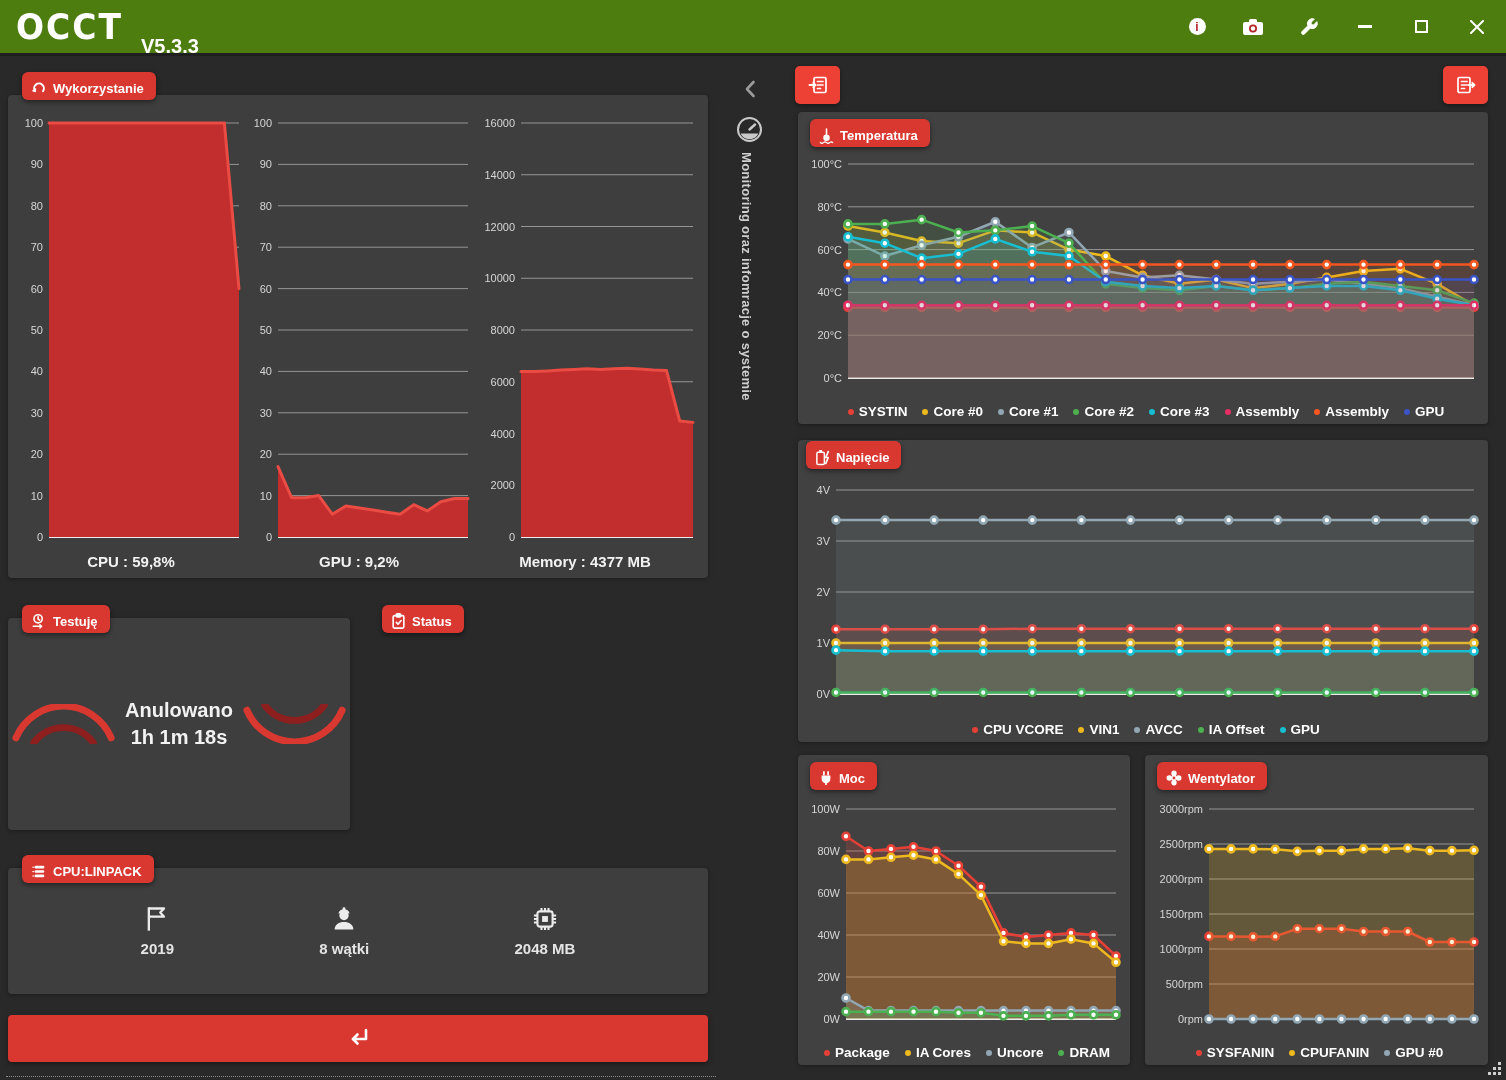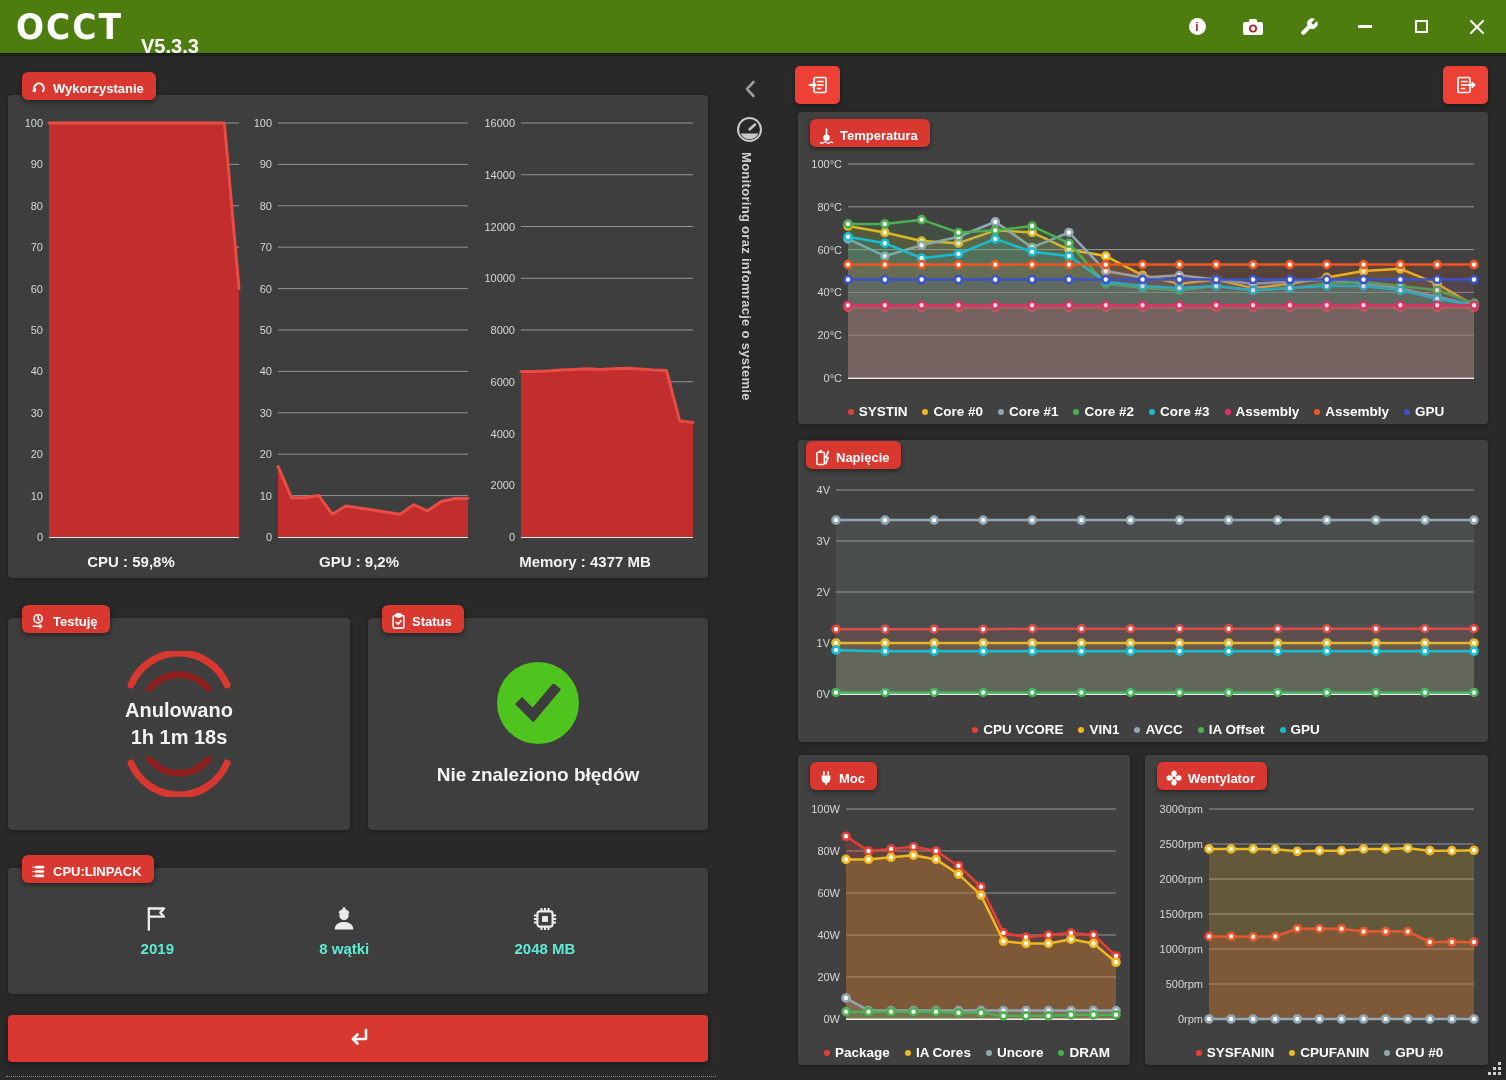--- a/index.html
+++ b/index.html
@@ -24,28 +24,28 @@
            background:#d93831; color:#fff; font-size:13px; font-weight:700; padding:4px 12px 0 9px;
            border-radius:6px; box-shadow:0 2px 5px rgba(0,0,0,.45); }
   .badge svg { flex:0 0 auto; }
 
   
   .usage-charts { position:absolute; left:0; top:18px; width:700px; display:flex; justify-content:space-between; padding:0 9px; }
   .usage-captions { position:absolute; left:0; bottom:8px; width:700px; display:flex; padding:0 9px; }
   .usage-captions > div { text-align:center; color:#f2f2f2; font-size:15px; font-weight:700; }
 
   
-  .center-col { position:absolute; inset:0; display:flex; flex-direction:column; align-items:center; justify-content:center; gap:6px; }
+  .center-col { position:absolute; inset:0; display:flex; flex-direction:row; align-items:center; justify-content:center; gap:6px; }
   .test-line { color:#f2f2f2; font-size:20px; font-weight:700; text-align:center; line-height:1.35; }
   .status-circle { width:82px; height:82px; border-radius:50%; background:#50c41e; display:flex; align-items:center; justify-content:center; }
   .status-msg { color:#f2f2f2; font-size:19px; font-weight:700; margin-top:14px; }
 
   
   .linpack-row { position:absolute; inset:0; display:flex; align-items:center; justify-content:space-around; padding:0 60px; }
-  .linpack-item { display:flex; flex-direction:column; align-items:center; gap:7px; color:#5eead4; font-size:15px; font-weight:700; }
+  .linpack-item { display:flex; flex-direction:column; align-items:center; gap:7px; color:#e5e5e5; font-size:15px; font-weight:700; }
 
   .run-button { position:absolute; left:8px; top:1015px; width:700px; height:47px; background:#d93831;
                 border-radius:4px; display:flex; align-items:center; justify-content:center; cursor:pointer;
                 box-shadow:0 2px 5px rgba(0,0,0,.4); }
 
   .left-splitter { position:absolute; left:6px; top:1076px; width:710px; border-top:1px dotted #8a8a8a; }
 
   
   .rp-title { position:absolute; left:798px; top:74px; width:690px; text-align:center; color:#fff; font-size:20px; font-weight:700; }
   .sq-btn { position:absolute; width:45px; height:38px; background:#ee4136; border-radius:5px;
@@ -221,30 +221,20 @@
     </div>
   </div>
 
   <div class="badge" style="left:382px; top:605px;">
     <svg width="15" height="16" viewBox="0 0 16 18" fill="none" stroke="#fff" stroke-width="1.8" stroke-linejoin="round">
       <rect x="2" y="3" width="12" height="14" rx="1.5"></rect>
       <rect x="5.5" y="1" width="5" height="3.5" rx="1" fill="#fff"></rect>
       <path d="M5.5 10.5l2 2 3.5-4" stroke-linecap="round"></path>
     </svg>
     <span>Status</span>
-  </div>
-  <div class="panel" style="left:368px; top:618px; width:340px; height:212px;">
-    <div class="center-col">
-      <div class="status-circle">
-        <svg width="46" height="38" viewBox="0 0 46 38" fill="none" stroke="#3c3c3c" stroke-width="10" stroke-linecap="square">
-          <path d="M7 20 L18 31 L39 6"></path>
-        </svg>
-      </div>
-      <div class="status-msg">Nie znaleziono błędów</div>
-    </div>
   </div>
 
   <div class="badge" style="left:22px; top:855px;">
     <svg width="16" height="15" viewBox="0 0 18 17" fill="#fff">
       <rect x="4" y="2" width="11" height="3" rx="1.4"></rect>
       <rect x="4" y="7" width="11" height="3" rx="1.4"></rect>
       <rect x="4" y="12" width="11" height="3" rx="1.4"></rect>
       <rect x="1.5" y="3" width="2" height="1.2"></rect>
         <rect x="1.5" y="8" width="2" height="1.2"></rect>
         <rect x="1.5" y="13" width="2" height="1.2"></rect>

